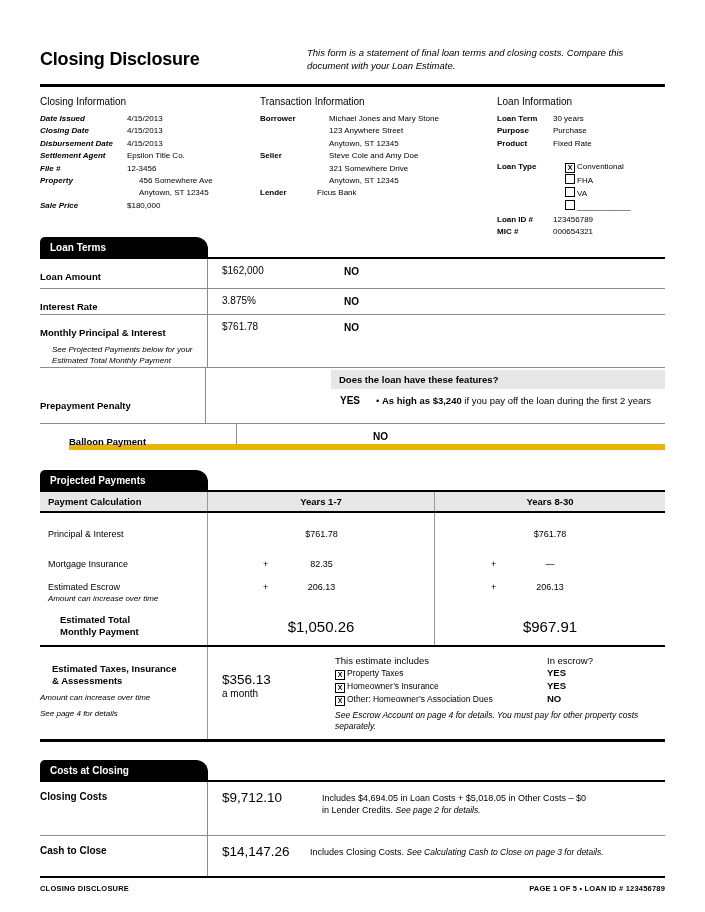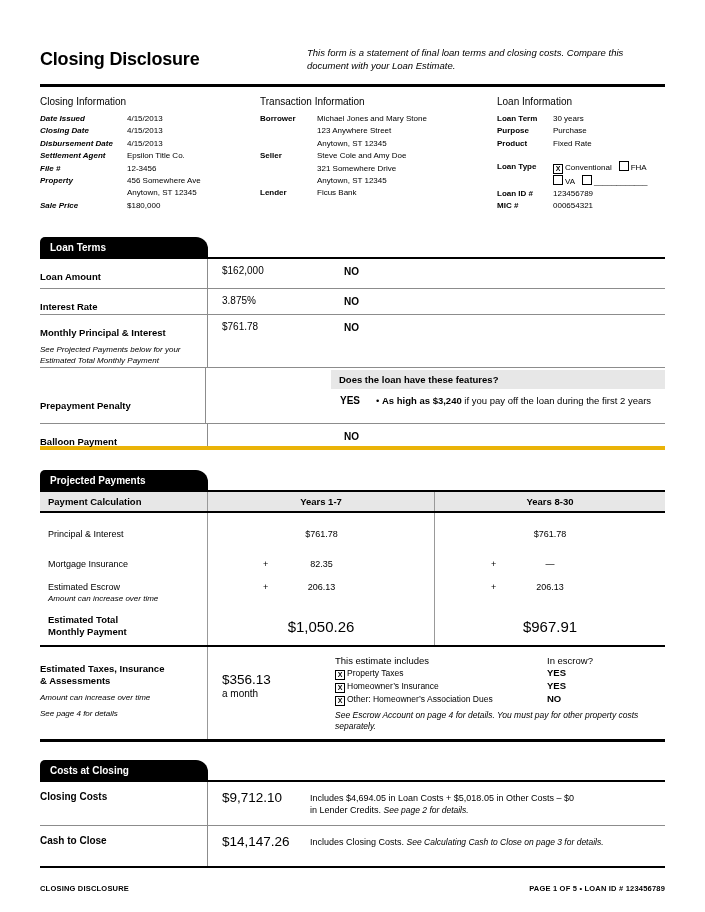--- a/index.html
+++ b/index.html
@@ -16,41 +16,41 @@
   .intro { width:358px; font-style:italic; font-size:9.5px; line-height:13px; padding-top:2px; }
 
   
   #info { position:absolute; top:96px; left:40px; width:625px; display:flex; }
   .info-col1 { width:220px; } .info-col2 { width:237px; } .info-col3 { width:168px; }
   .info-heading { font-size:10px; margin-bottom:6px; }
   .info-row { display:flex; font-size:8px; line-height:12.4px; }
   .info-label { font-weight:bold; flex-shrink:0; }
   .lw87 { width:87px;font-style:italic; } .lw57 { width:57px; } .lw56 { width:56px; }
   .info-value { }
-  .vline { display:block; }
+  .vline { display:block;margin-left:12px; }
   .gap10 { height:11px; }
   .cb { display:inline-block; width:8px; height:8px; border:1px solid #000;
     font-size:7px; line-height:8px; text-align:center; font-weight:bold;
     vertical-align:-1px; margin-right:2px; }
   .opt { margin-right:7px; white-space:nowrap; }
 
   
   .tab { width:168px; height:20px; background:#000; color:#fff; font-weight:bold;
     font-size:10px; line-height:21px; padding-left:10px; box-sizing:border-box;
     border-radius:5px 12px 0 0; }
   .sec-head { position:relative; height:20px; }
   .qbar { position:absolute; left:295px; top:2px; width:330px; height:18px;
     background:#e7e7e7; font-weight:bold; font-size:9.5px; line-height:18px;
     padding-left:8px; box-sizing:border-box; }
 
   
   #loan-terms { position:absolute; top:237px; left:40px; width:625px; }
   .lt-table { border-top:2px solid #000; }
   .lt-row { display:flex; border-bottom:1px solid #8c8c8c; box-sizing:border-box; }
-  .lt-row.last { border-bottom:4px solid #eab308; }
+  .lt-row.last { border-bottom:6px solid #eab308;margin-left:29px; }
   .h30{height:30px} .h26{height:26px} .h53{height:53px} .h56{height:56px}
   .lt-c1 { width:168px; box-sizing:border-box; border-right:1px solid #8c8c8c;
     padding:7px 8px 0 0; }
   .rl { font-weight:bold; font-size:9.5px; line-height:11.5px; }
   .rl-note { font-style:italic; font-size:8px; font-weight:normal; line-height:10.5px; margin-top:5px; }
   .lt-c2 { width:127px; box-sizing:border-box; padding:6px 0 0 14px; font-size:10px; }
   .lt-c3 { flex:1; padding:7px 0 0 9px; font-weight:bold; font-size:10px; box-sizing:border-box; }
   .lt-c3.pp { padding:0; font-weight:normal; }
   .qbar2 { margin-top:2px; height:19px; background:#e7e7e7; font-weight:bold;
     font-size:9.5px; line-height:19px; padding-left:8px; }
@@ -93,21 +93,21 @@
   .ih1 { flex:1; } .ih2 { width:118px; }
   .inc-item { display:flex; font-size:8.5px; line-height:12.6px; }
   .il { flex:1; } .ie { width:118px; font-weight:bold; font-size:9.5px; }
   .tax-footnote { font-style:italic; font-size:8.5px; line-height:11px; margin-top:4px; width:325px; }
 
   
   #costs { position:absolute; top:760px; left:40px; width:625px; }
   .cc-table { border-top:2px solid #000; }
   .cc-row { display:flex; border-bottom:1px solid #8c8c8c; box-sizing:border-box; }
   .cc-row.last { border-bottom:2px solid #000; }
-  .h38{height:44px} .h42{height:42px}
+  .h38{height:54px} .h42{height:42px}
   .cc-c1 { width:168px; border-right:1px solid #8c8c8c; box-sizing:border-box;
     padding:9px 0 0 0; font-weight:bold; font-size:10px; }
   .cc-c2 { width:102px; box-sizing:border-box; padding:8px 0 0 14px; font-size:13.5px; }
   .cc-c3 { flex:1; padding:10px 4px 0 0; font-size:9px; line-height:12px; }
   .it { font-style:italic; font-size:8.5px; }
 
   
   #footer { position:absolute; top:884px; left:40px; width:625px; display:flex;
     justify-content:space-between; font-size:7.5px; font-weight:bold; letter-spacing:0.2px; }
 </style>

